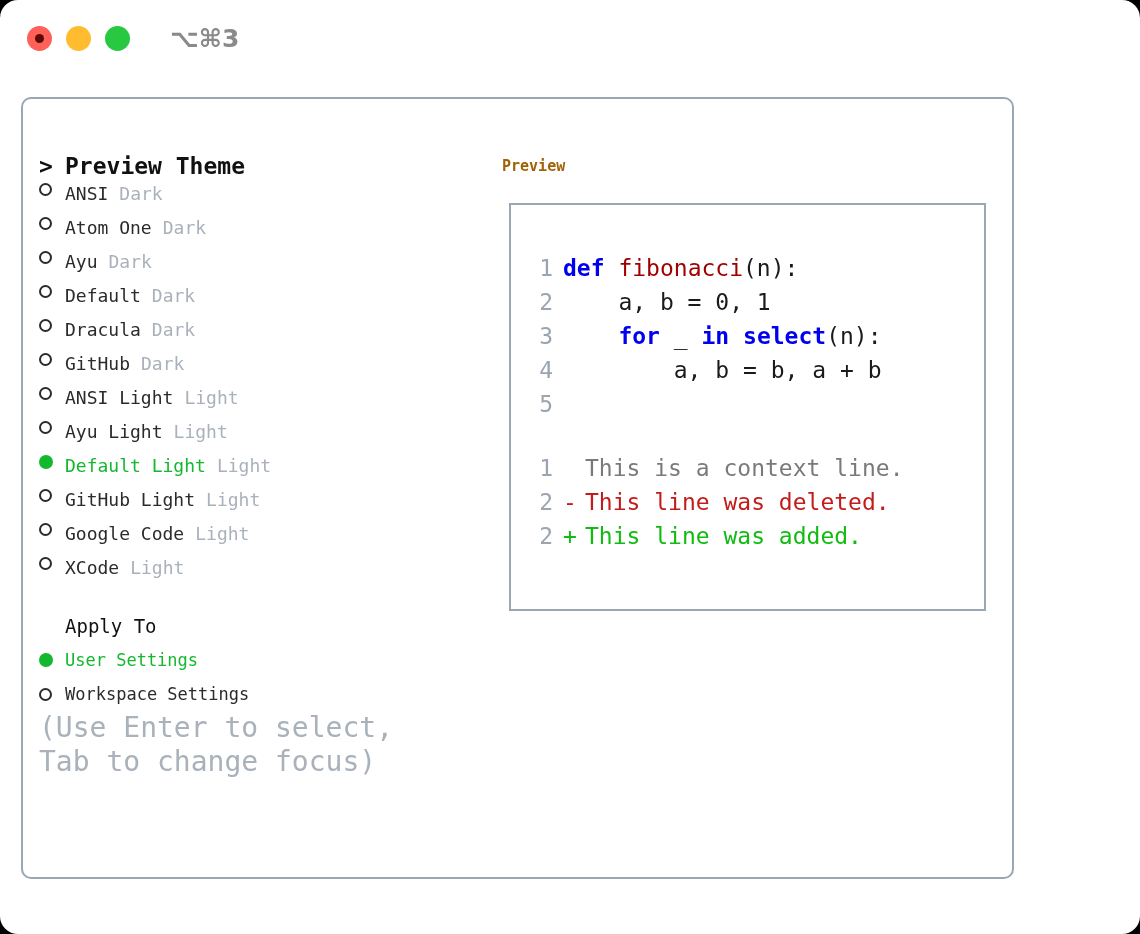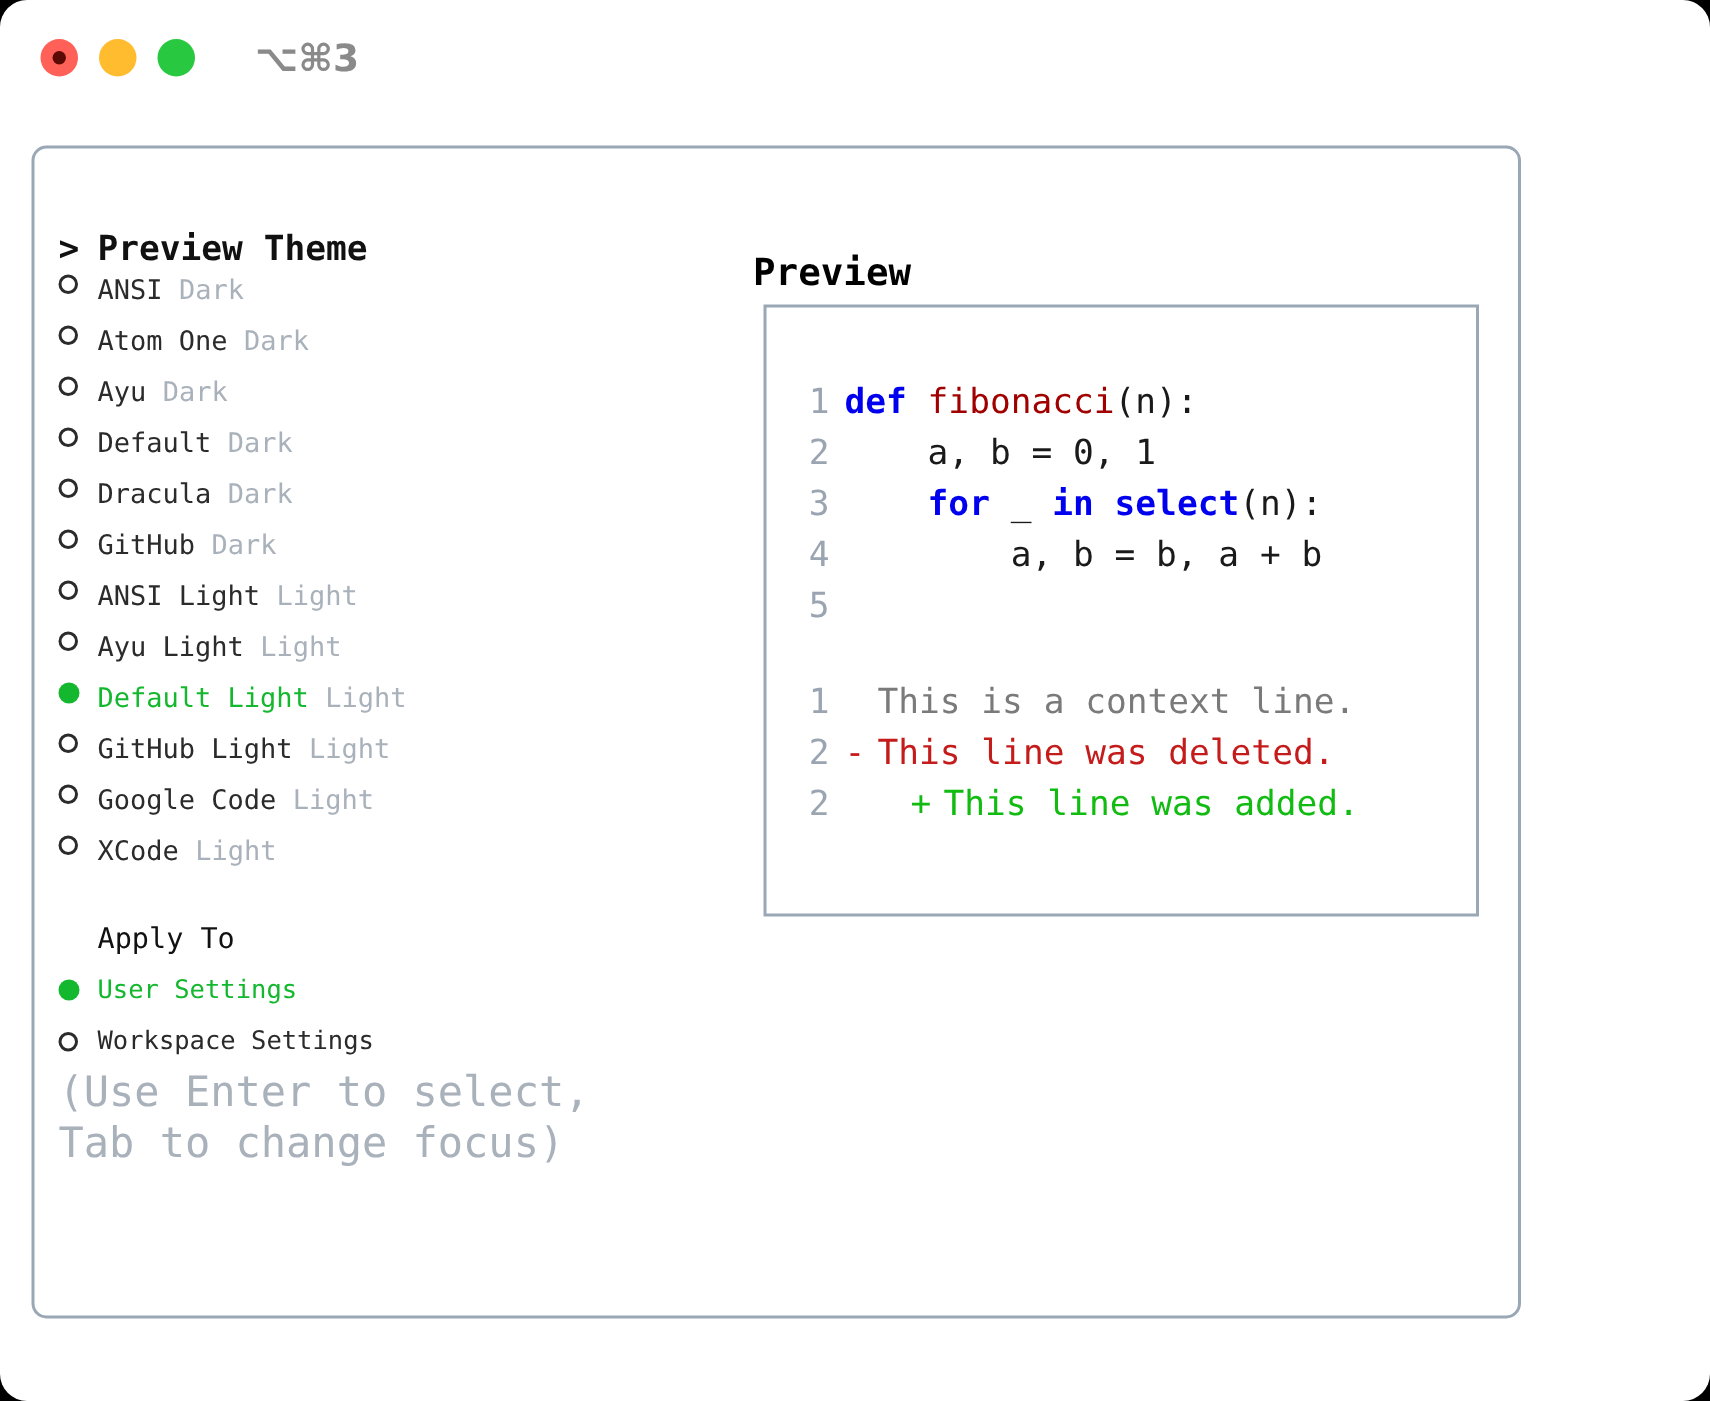--- a/index.html
+++ b/index.html
@@ -172,28 +172,27 @@
   }
 
   
   .right-col {
     position: absolute;
     left: 479px;
     top: 50px;
     width: 500px;
   }
   .preview-title {
-    font-size: 25px;
+    font-size: 15px;
     font-weight: bold;
-    color: #000000;
-    height: 34px;
-    display: flex;
-    align-items: center;
-    white-space: pre;
-    margin-top: 15px;
+    color: #a16207;
+    height: 34px;
+    display: flex;
+    align-items: center;
+    white-space: pre;
   }
 
   .code-box {
     position: absolute;
     left: 509px;
     top: 203px;
     width: 477px;
     height: 408px;
     border: 2px solid #9aa7b5;
     box-sizing: border-box;
@@ -221,21 +220,21 @@
   }
   .code-text { color: #1a1a1a; }
   .tok-kw   { color: #0000ee; font-weight: bold; }
   .tok-fn   { color: #a10000; }
   .tok-plain{ color: #1a1a1a; }
 
   .code-blank { height: 30px; }
 
   .diff-ctx   { color: #7a7a7a; }
   .diff-del   { color: #c41b1b; }
-  .diff-add   { color: #11bb11; margin-left: 44px; }
+  .diff-add   { color: #11bb11; }
   .diff-sign  { display: inline-block; width: 22px; }
 </style>
 </head>
 <body>
 
 <div class="window">
 
   <div class="titlebar">
     <div class="lights">
       <div class="light red"></div>

